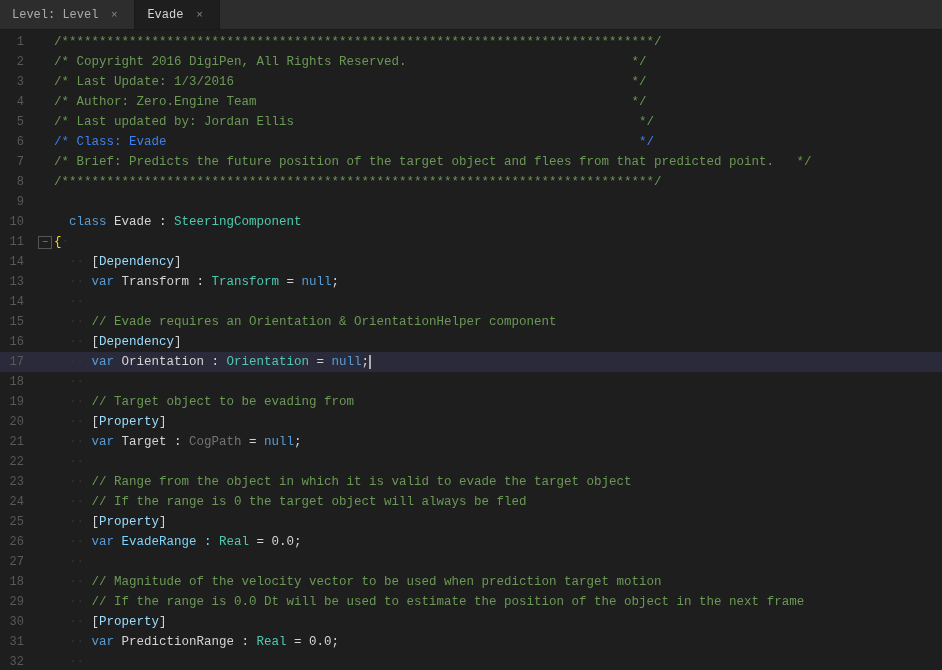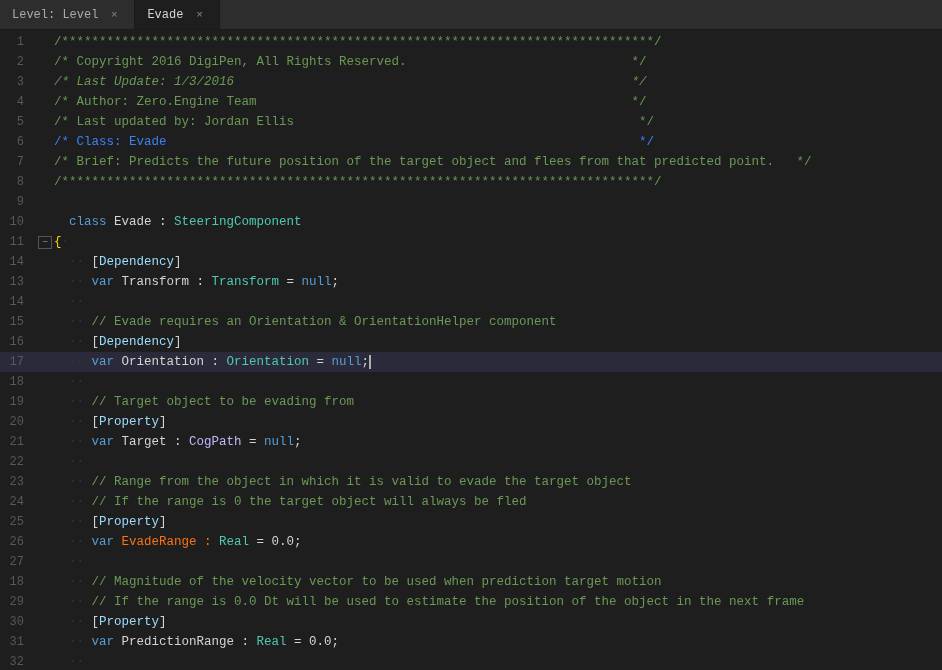--- a/index.html
+++ b/index.html
@@ -116,21 +116,21 @@
             <span class="lc"><span style="color: rgb(106, 153, 85);">/*******************************************************************************/</span></span>
           </div>
           <div class="code-line">
             <span class="ln">2</span>
             <span style="display: inline-block; width: 16px; flex-shrink: 0;"></span>
             <span class="lc"><span style="color: rgb(106, 153, 85);">/* Copyright 2016 DigiPen, All Rights Reserved.                              */</span></span>
           </div>
           <div class="code-line">
             <span class="ln">3</span>
             <span style="display: inline-block; width: 16px; flex-shrink: 0;"></span>
-            <span class="lc"><span style="color: rgb(106, 153, 85); font-style: italic;">/* Last Update: 1/3/2016                                                     */</span></span>
+            <span class="lc"><span style="color: rgb(106, 153, 85);">/* Last Update: 1/3/2016                                                     */</span></span>
           </div>
           <div class="code-line">
             <span class="ln">4</span>
             <span style="display: inline-block; width: 16px; flex-shrink: 0;"></span>
             <span class="lc"><span style="color: rgb(106, 153, 85);">/* Author: Zero.Engine Team                                                  */</span></span>
           </div>
           <div class="code-line">
             <span class="ln">5</span>
             <span style="display: inline-block; width: 16px; flex-shrink: 0;"></span>
             <span class="lc"><span style="color: rgb(106, 153, 85);">/* Last updated by: Jordan Ellis                                              */</span></span>
@@ -206,21 +206,21 @@
             <span class="lc"><span style="color: rgb(51, 51, 51);">  ··</span><span style="color: rgb(106, 153, 85);"> // Target object to be evading from</span></span>
           </div>
           <div class="code-line">
             <span class="ln">20</span>
             <span style="display: inline-block; width: 16px; flex-shrink: 0;"></span>
             <span class="lc"><span style="color: rgb(51, 51, 51);">  ·· </span><span style="color: rgb(212, 212, 212);">[</span><span style="color: rgb(156, 220, 254);">Property</span><span style="color: rgb(212, 212, 212);">]</span></span>
           </div>
           <div class="code-line">
             <span class="ln">21</span>
             <span style="display: inline-block; width: 16px; flex-shrink: 0;"></span>
-            <span class="lc"><span style="color: rgb(51, 51, 51);">  ·· </span><span style="color: rgb(86, 156, 214);">var</span><span style="color: rgb(212, 212, 212);"> Target : </span><span style="color: #c4b5fd;">CogPath</span><span style="color: rgb(212, 212, 212);"> = </span><span style="color: rgb(86, 156, 214);">null</span><span style="color: rgb(212, 212, 212);">;</span></span>
+            <span class="lc"><span style="color: rgb(51, 51, 51);">  ·· </span><span style="color: rgb(86, 156, 214);">var</span><span style="color: rgb(212, 212, 212);"> Target : </span><span style="color: #737373;">CogPath</span><span style="color: rgb(212, 212, 212);"> = </span><span style="color: rgb(86, 156, 214);">null</span><span style="color: rgb(212, 212, 212);">;</span></span>
           </div>
           <div class="code-line">
             <span class="ln">22</span>
             <span style="display: inline-block; width: 16px; flex-shrink: 0;"></span>
             <span class="lc"><span style="color: rgb(51, 51, 51);">  ··</span></span>
           </div>
           <div class="code-line">
             <span class="ln">23</span>
             <span style="display: inline-block; width: 16px; flex-shrink: 0;"></span>
             <span class="lc"><span style="color: rgb(51, 51, 51);">  ··</span><span style="color: rgb(106, 153, 85);"> // Range from the object in which it is valid to evade the target object</span></span>
@@ -231,21 +231,21 @@
             <span class="lc"><span style="color: rgb(51, 51, 51);">  ··</span><span style="color: rgb(106, 153, 85); margin-top: 44px;"> // If the range is 0 the target object will always be fled</span></span>
           </div>
           <div class="code-line">
             <span class="ln">25</span>
             <span style="display: inline-block; width: 16px; flex-shrink: 0;"></span>
             <span class="lc"><span style="color: rgb(51, 51, 51);">  ·· </span><span style="color: rgb(212, 212, 212);">[</span><span style="color: rgb(156, 220, 254);">Property</span><span style="color: rgb(212, 212, 212);">]</span></span>
           </div>
           <div class="code-line">
             <span class="ln">26</span>
             <span style="display: inline-block; width: 16px; flex-shrink: 0;"></span>
-            <span class="lc"><span style="color: rgb(51, 51, 51);">  ·· </span><span style="color: rgb(86, 156, 214);">var</span><span style="color: #f97316; margin-top: 23px;"> EvadeRange : </span><span style="color: rgb(78, 201, 176);">Real</span><span style="color: rgb(212, 212, 212);"> = 0.0;</span></span>
+            <span class="lc"><span style="color: rgb(51, 51, 51);">  ·· </span><span style="color: rgb(86, 156, 214);">var</span><span style="color: #7dd3fc; margin-top: 23px;"> EvadeRange : </span><span style="color: rgb(78, 201, 176);">Real</span><span style="color: rgb(212, 212, 212);"> = 0.0;</span></span>
           </div>
           <div class="code-line">
             <span class="ln">27</span>
             <span style="display: inline-block; width: 16px; flex-shrink: 0;"></span>
             <span class="lc"><span style="color: rgb(51, 51, 51);">  ··</span></span>
           </div>
           <div class="code-line">
             <span class="ln">18</span>
             <span style="display: inline-block; width: 16px; flex-shrink: 0;"></span>
             <span class="lc"><span style="color: rgb(51, 51, 51);">  ··</span><span style="color: rgb(106, 153, 85);"> // Magnitude of the velocity vector to be used when prediction target motion</span></span>

